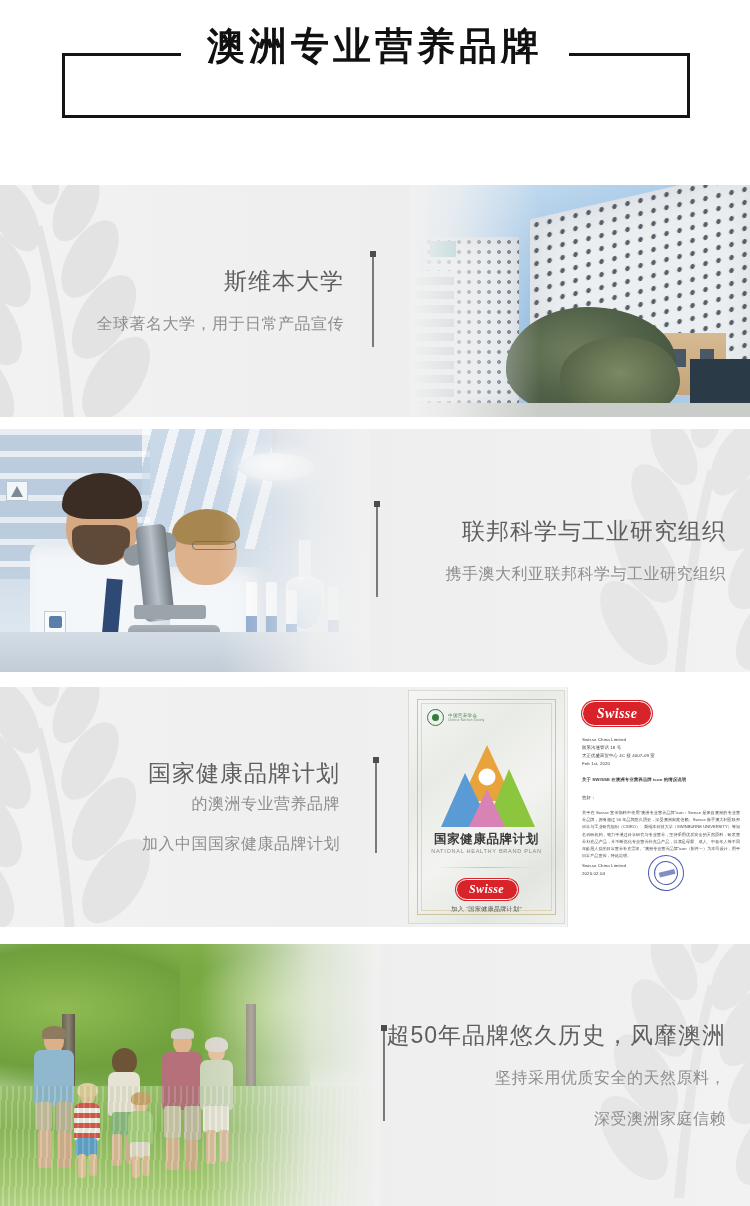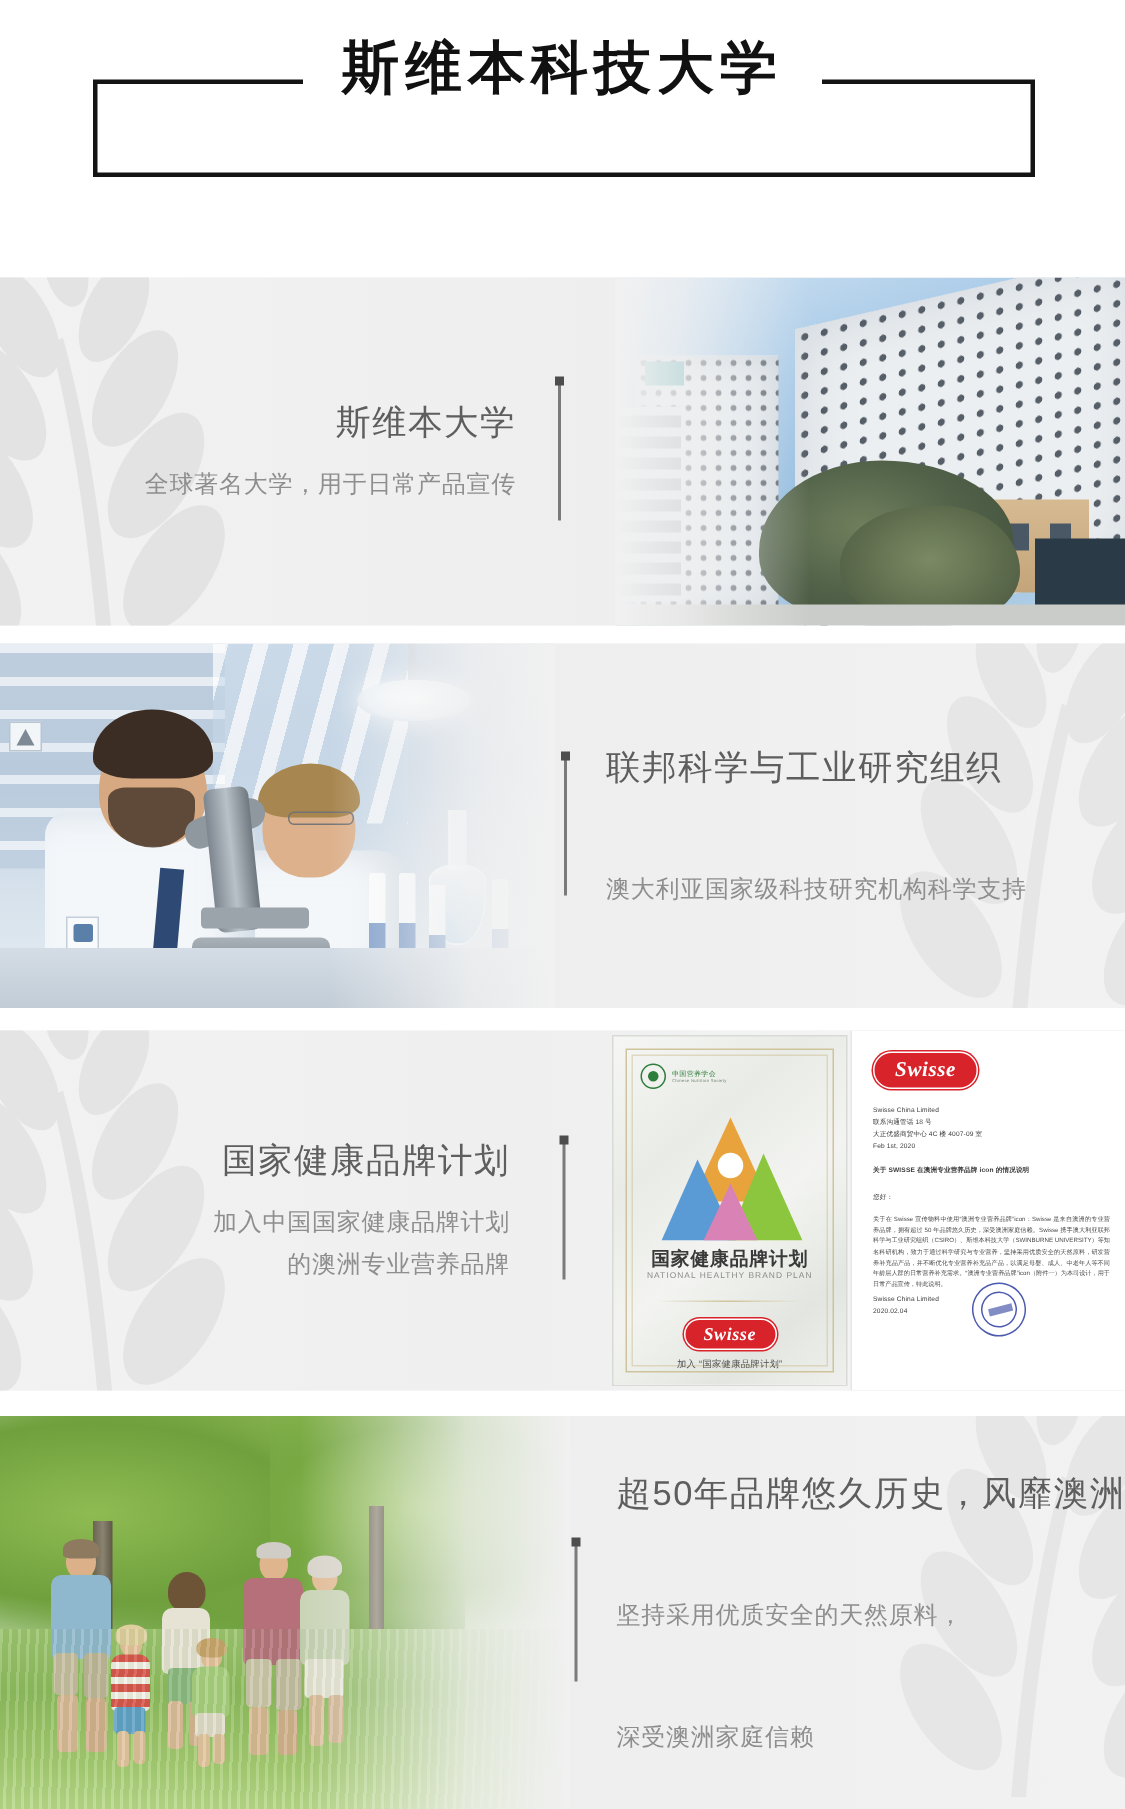--- a/index.html
+++ b/index.html
@@ -332,21 +332,21 @@
 
   
   .textblock {
     position: absolute;
     top: 0; bottom: 0;
     display: flex;
     flex-direction: column;
     justify-content: center;
     z-index: 6;
   }
-  .tb-right { left: 395px; right: 24px; align-items: flex-start; padding-left: 28px; gap: 40px; }
+  .tb-right { left: 395px; right: 24px; align-items: flex-end; padding-left: 28px; }
   .tb-left  { left: 24px; right: 355px; align-items: flex-end; padding-right: 28px; text-align: right; }
 
   .divider {
     position: absolute;
     top: 50%;
     width: 2px;
     height: 92px;
     margin-top: -46px;
     background: #7a7a7a;
     z-index: 6;
@@ -470,21 +470,21 @@
     content: ""; position: absolute; left: 10px; top: 15px; width: 16px; height: 5px;
     background: #2f3fa0; opacity: .7;
   }
 </style>
 </head>
 <body>
 
 <div class="header">
   <div class="header-box"></div>
   <div class="header-title">
-    <span>斯维本科技大学</span>
+    <span>澳洲专业营养品牌</span>
   </div>
 </div>
 
 <div class="panel panel-1">
   <div class="panel-bg bg-left-gray"></div>
 
   <svg class="watermark wm-left" viewBox="0 0 250 268">
     <g fill="#e3e3e3">
       <path d="M118 268 C112 200 104 130 86 58 L94 54 C114 128 122 200 128 268 Z"></path>
       <ellipse cx="66" cy="44" rx="20" ry="40" transform="rotate(-28 66 44)"></ellipse>
@@ -580,21 +580,21 @@
     <div class="tube" style="left:328px;bottom:30px"></div>
     <div class="glove"></div>
     <div class="glove2"></div>
     <div class="bench"></div>
     <div class="photo-fade-r"></div>
   </div>
 
   <div class="divider div-at-left" style="left:376px"></div>
   <div class="textblock tb-right" style="left:376px">
     <div class="tb-title">联邦科学与工业研究组织</div>
-    <div class="tb-sub">澳大利亚国家级科技研究机构科学支持</div>
+    <div class="tb-sub">携手澳大利亚联邦科学与工业研究组织</div>
   </div>
 </div>
 
 <div class="gap" style="height:15px"></div>
 
 <div class="panel panel-3">
   <div class="panel-bg" style="background:linear-gradient(to right,#f2f2f2 0%,#efefef 45%,#f1f1f1 60%,#f4f4f4 75%,#f7f7f7 100%)"></div>
 
   <svg class="watermark wm-left" viewBox="0 0 250 268">
     <g fill="#e4e4e4">
@@ -650,22 +650,22 @@
     <div class="l-line" style="top:108px">您好：</div>
     <div class="l-body" style="top:122px">关于在 Swisse 宣传物料中使用“澳洲专业营养品牌”icon：Swisse 是来自澳洲的专业营养品牌，拥有超过 50 年品牌悠久历史，深受澳洲家庭信赖。Swisse 携手澳大利亚联邦科学与工业研究组织（CSIRO）、斯维本科技大学（SWINBURNE UNIVERSITY）等知名科研机构，致力于通过科学研究与专业营养，坚持采用优质安全的天然原料，研发营养补充品产品，并不断优化专业营养补充品产品，以满足母婴、成人、中老年人等不同年龄层人群的日常营养补充需求。“澳洲专业营养品牌”icon（附件一）为本司设计，用于日常产品宣传，特此说明。</div>
     <div class="l-line" style="top:176px">Swisse China Limited</div>
     <div class="l-line" style="top:184px">2020.02.04</div>
     <div class="seal"></div>
   </div>
 
   <div class="divider div-at-left" style="left:375px"></div>
   <div class="textblock tb-left" style="right:382px">
     <div class="tb-title">国家健康品牌计划</div>
+    <div class="tb-sub" style="margin-top:0">的澳洲专业营养品牌</div>
     <div class="tb-sub">加入中国国家健康品牌计划</div>
-    <div class="tb-sub" style="margin-top:0">的澳洲专业营养品牌</div>
   </div>
 </div>
 
 <div class="gap" style="height:17px"></div>
 
 <div class="panel panel-4">
   <div class="panel-bg bg-right-gray"></div>
 
   <svg class="watermark wm-right" viewBox="0 0 250 268">
     <g fill="#e6e6e6">

